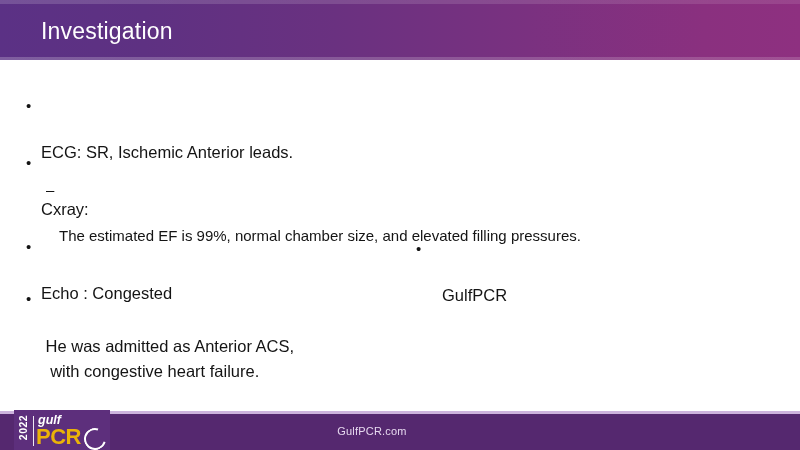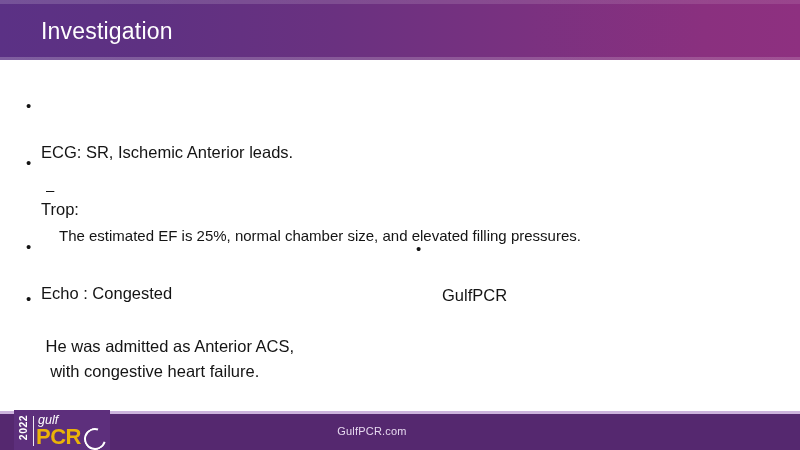--- a/index.html
+++ b/index.html
@@ -167,21 +167,21 @@
     height: 30px;
     background: #ffffff;
     opacity: 0.9;
   }
   #logo-gulf {
     position: absolute;
     left: 24px;
     top: 4px;
     font-size: 12.5px;
     font-style: italic;
-    font-weight: normal;
+    font-weight: bold;
     line-height: 13px;
     color: #ffffff;
   }
   #logo-pcr {
     position: absolute;
     left: 22px;
     top: 15px;
     font-size: 22px;
     font-weight: bold;
     line-height: 23px;
@@ -220,26 +220,26 @@
   </div>
   <div id="slide-title">Investigation</div>
 
   <div class="bullet-row" id="row-ecg">
     <span class="dot">•</span>
     <span class="btxt">ECG: SR, Ischemic Anterior leads.</span>
   </div>
 
   <div class="bullet-row" id="row-echo">
     <span class="dot">•</span>
-    <span class="btxt">Trop:</span>
+    <span class="btxt">Cxray:</span>
   </div>
 
   <div class="bullet-row" id="row-echo-sub">
     <span class="dash">–</span>
-    <span class="btxt">The estimated EF is 25%, normal chamber size, and elevated filling pressures.</span>
+    <span class="btxt">The estimated EF is 99%, normal chamber size, and elevated filling pressures.</span>
   </div>
 
   <div class="bullet-row" id="row-cxray">
     <span class="dot">•</span>
     <span class="btxt">Echo : Congested</span>
   </div>
 
   <div class="bullet-row" id="row-acs">
     <span class="dot">•</span>
     <span class="btxt"> He was admitted as Anterior ACS,

